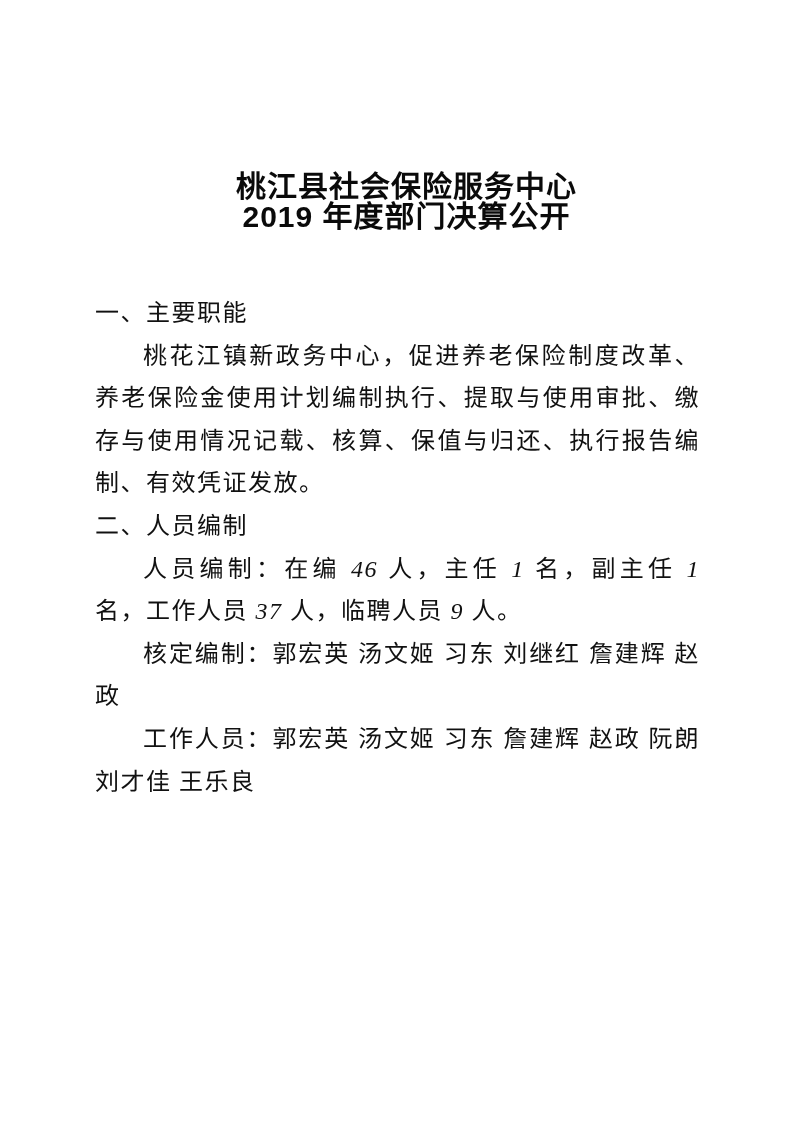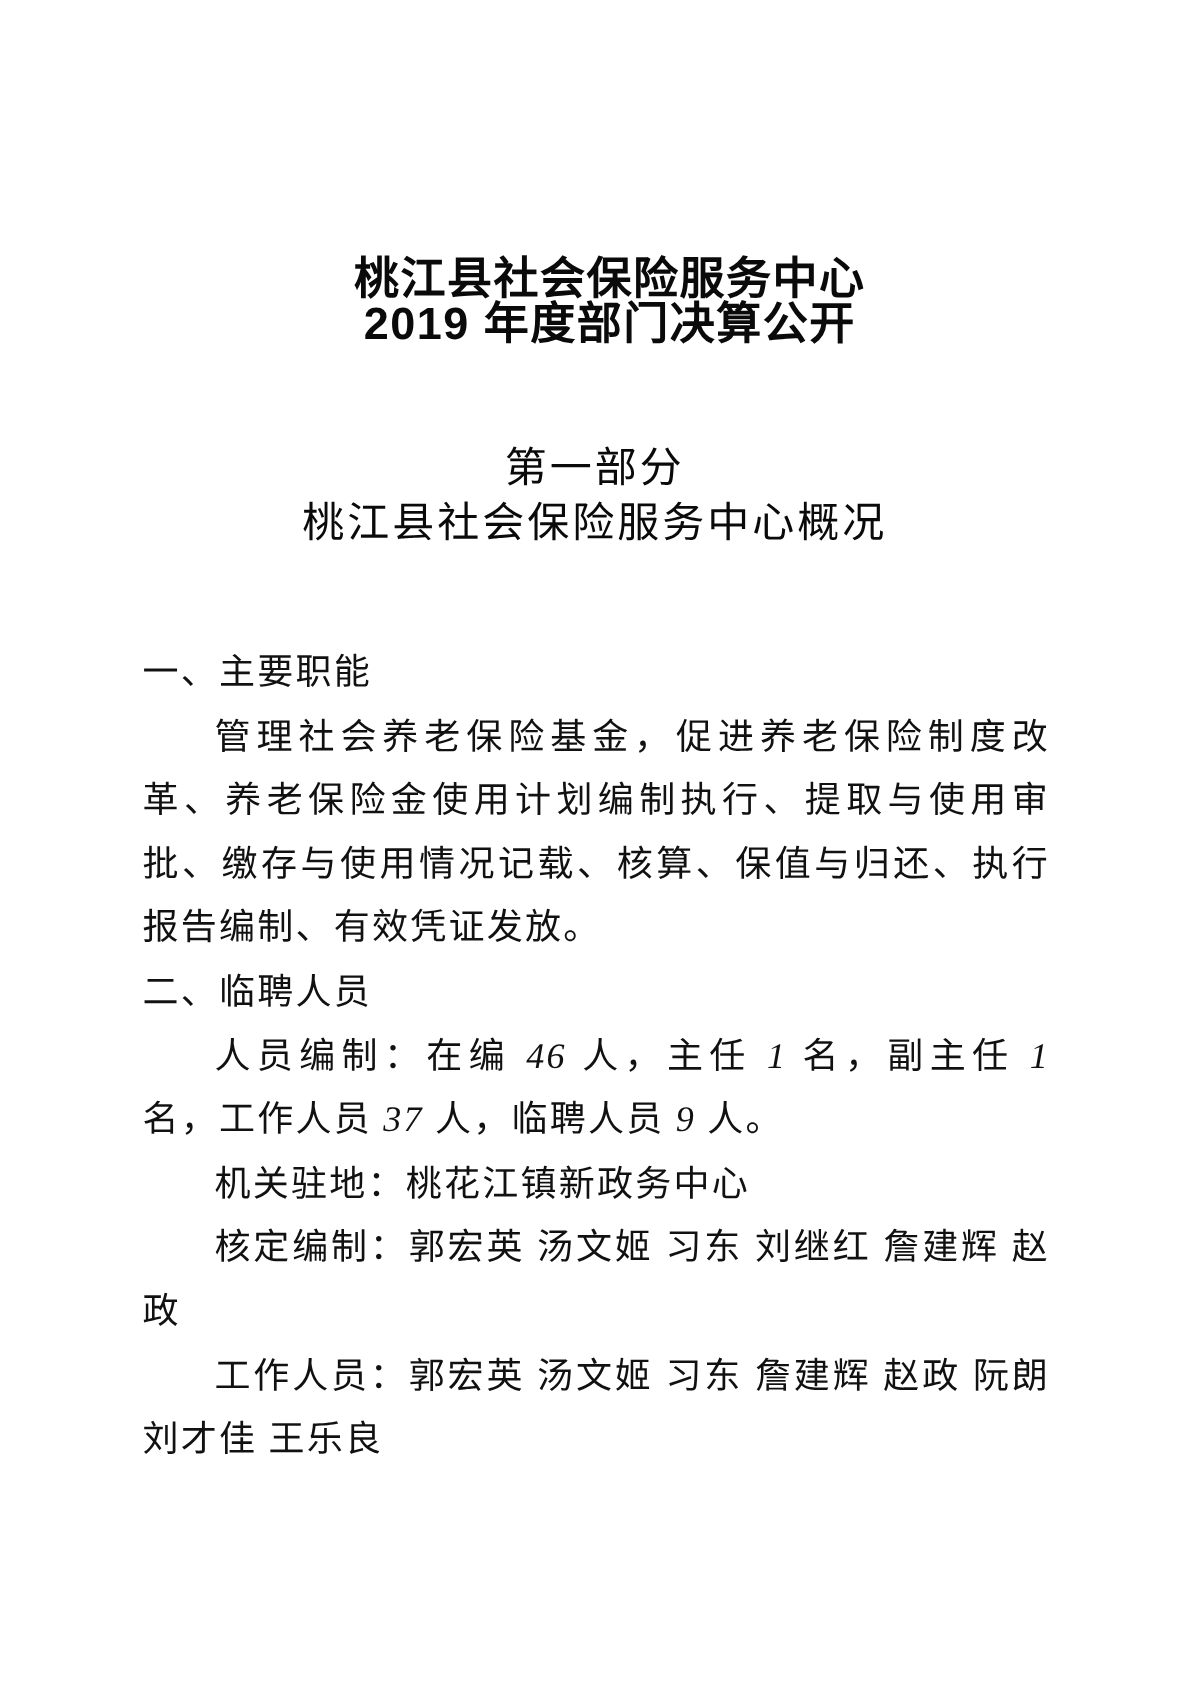--- a/index.html
+++ b/index.html
@@ -72,28 +72,23 @@
 </head>
 <body>
 
 <div class="page">
 
   <header class="doc-header">
     <div class="doc-title">桃江县社会保险服务中心</div>
     <div class="doc-title">2019 年度部门决算公开</div>
   </header>
 
-  <div class="part-heading">
-    <div class="part-heading-line">第一部分</div>
-    <div class="part-heading-line">桃江县社会保险服务中心概况</div>
-  </div>
 
   <main class="doc-body">
     <div class="sec-heading">一、主要职能</div>
-    <div class="sec-para">管理社会养老保险基金，促进养老保险制度改革、养老保险金使用计划编制执行、提取与使用审批、缴存与使用情况记载、核算、保值与归还、执行报告编制、有效凭证发放。</div>
-    <div class="sec-heading">二、临聘人员</div>
+    <div class="sec-para">桃花江镇新政务中心，促进养老保险制度改革、养老保险金使用计划编制执行、提取与使用审批、缴存与使用情况记载、核算、保值与归还、执行报告编制、有效凭证发放。</div>
+    <div class="sec-heading">二、人员编制</div>
     <div class="sec-para">人员编制：在编 46 人，主任 1 名，副主任 1 名，工作人员 37 人，临聘人员 9 人。</div>
-    <div class="sec-para">机关驻地：桃花江镇新政务中心</div>
     <div class="sec-para">核定编制：郭宏英 汤文姬 习东 刘继红 詹建辉 赵政</div>
     <div class="sec-para">工作人员：郭宏英 汤文姬 习东 詹建辉 赵政 阮朗 刘才佳 王乐良</div>
   </main>
 
 </div>
 
 </body></html>

